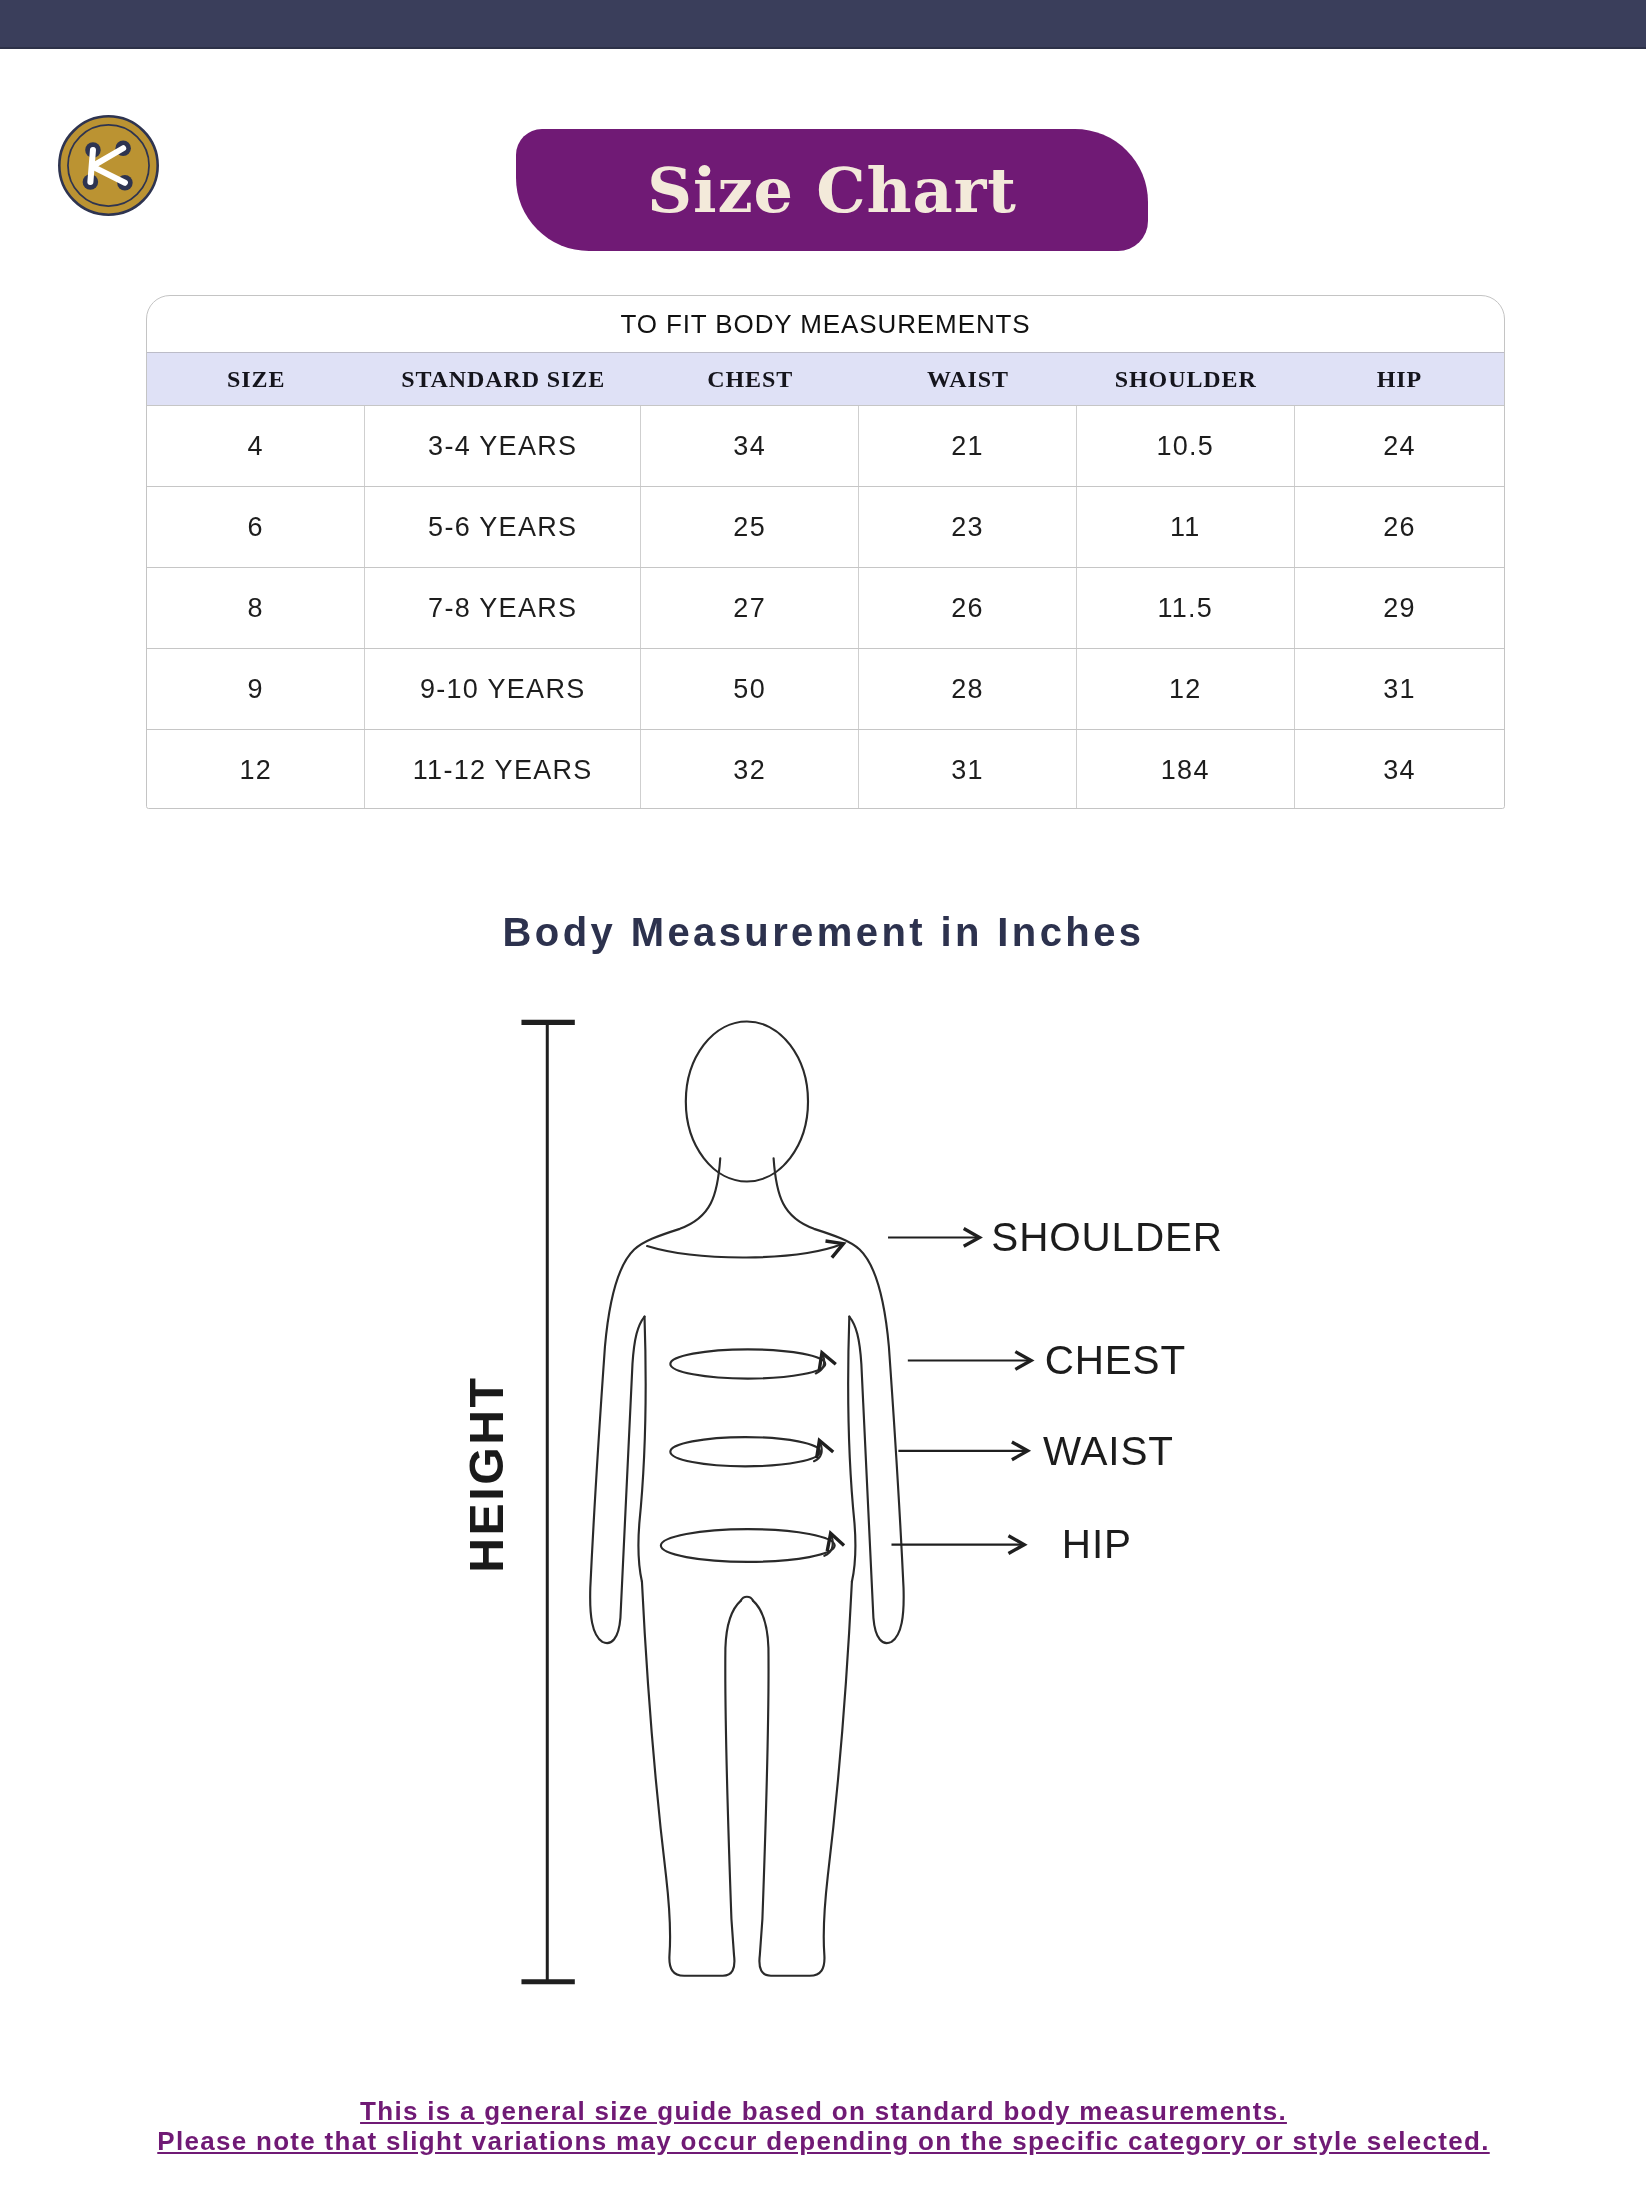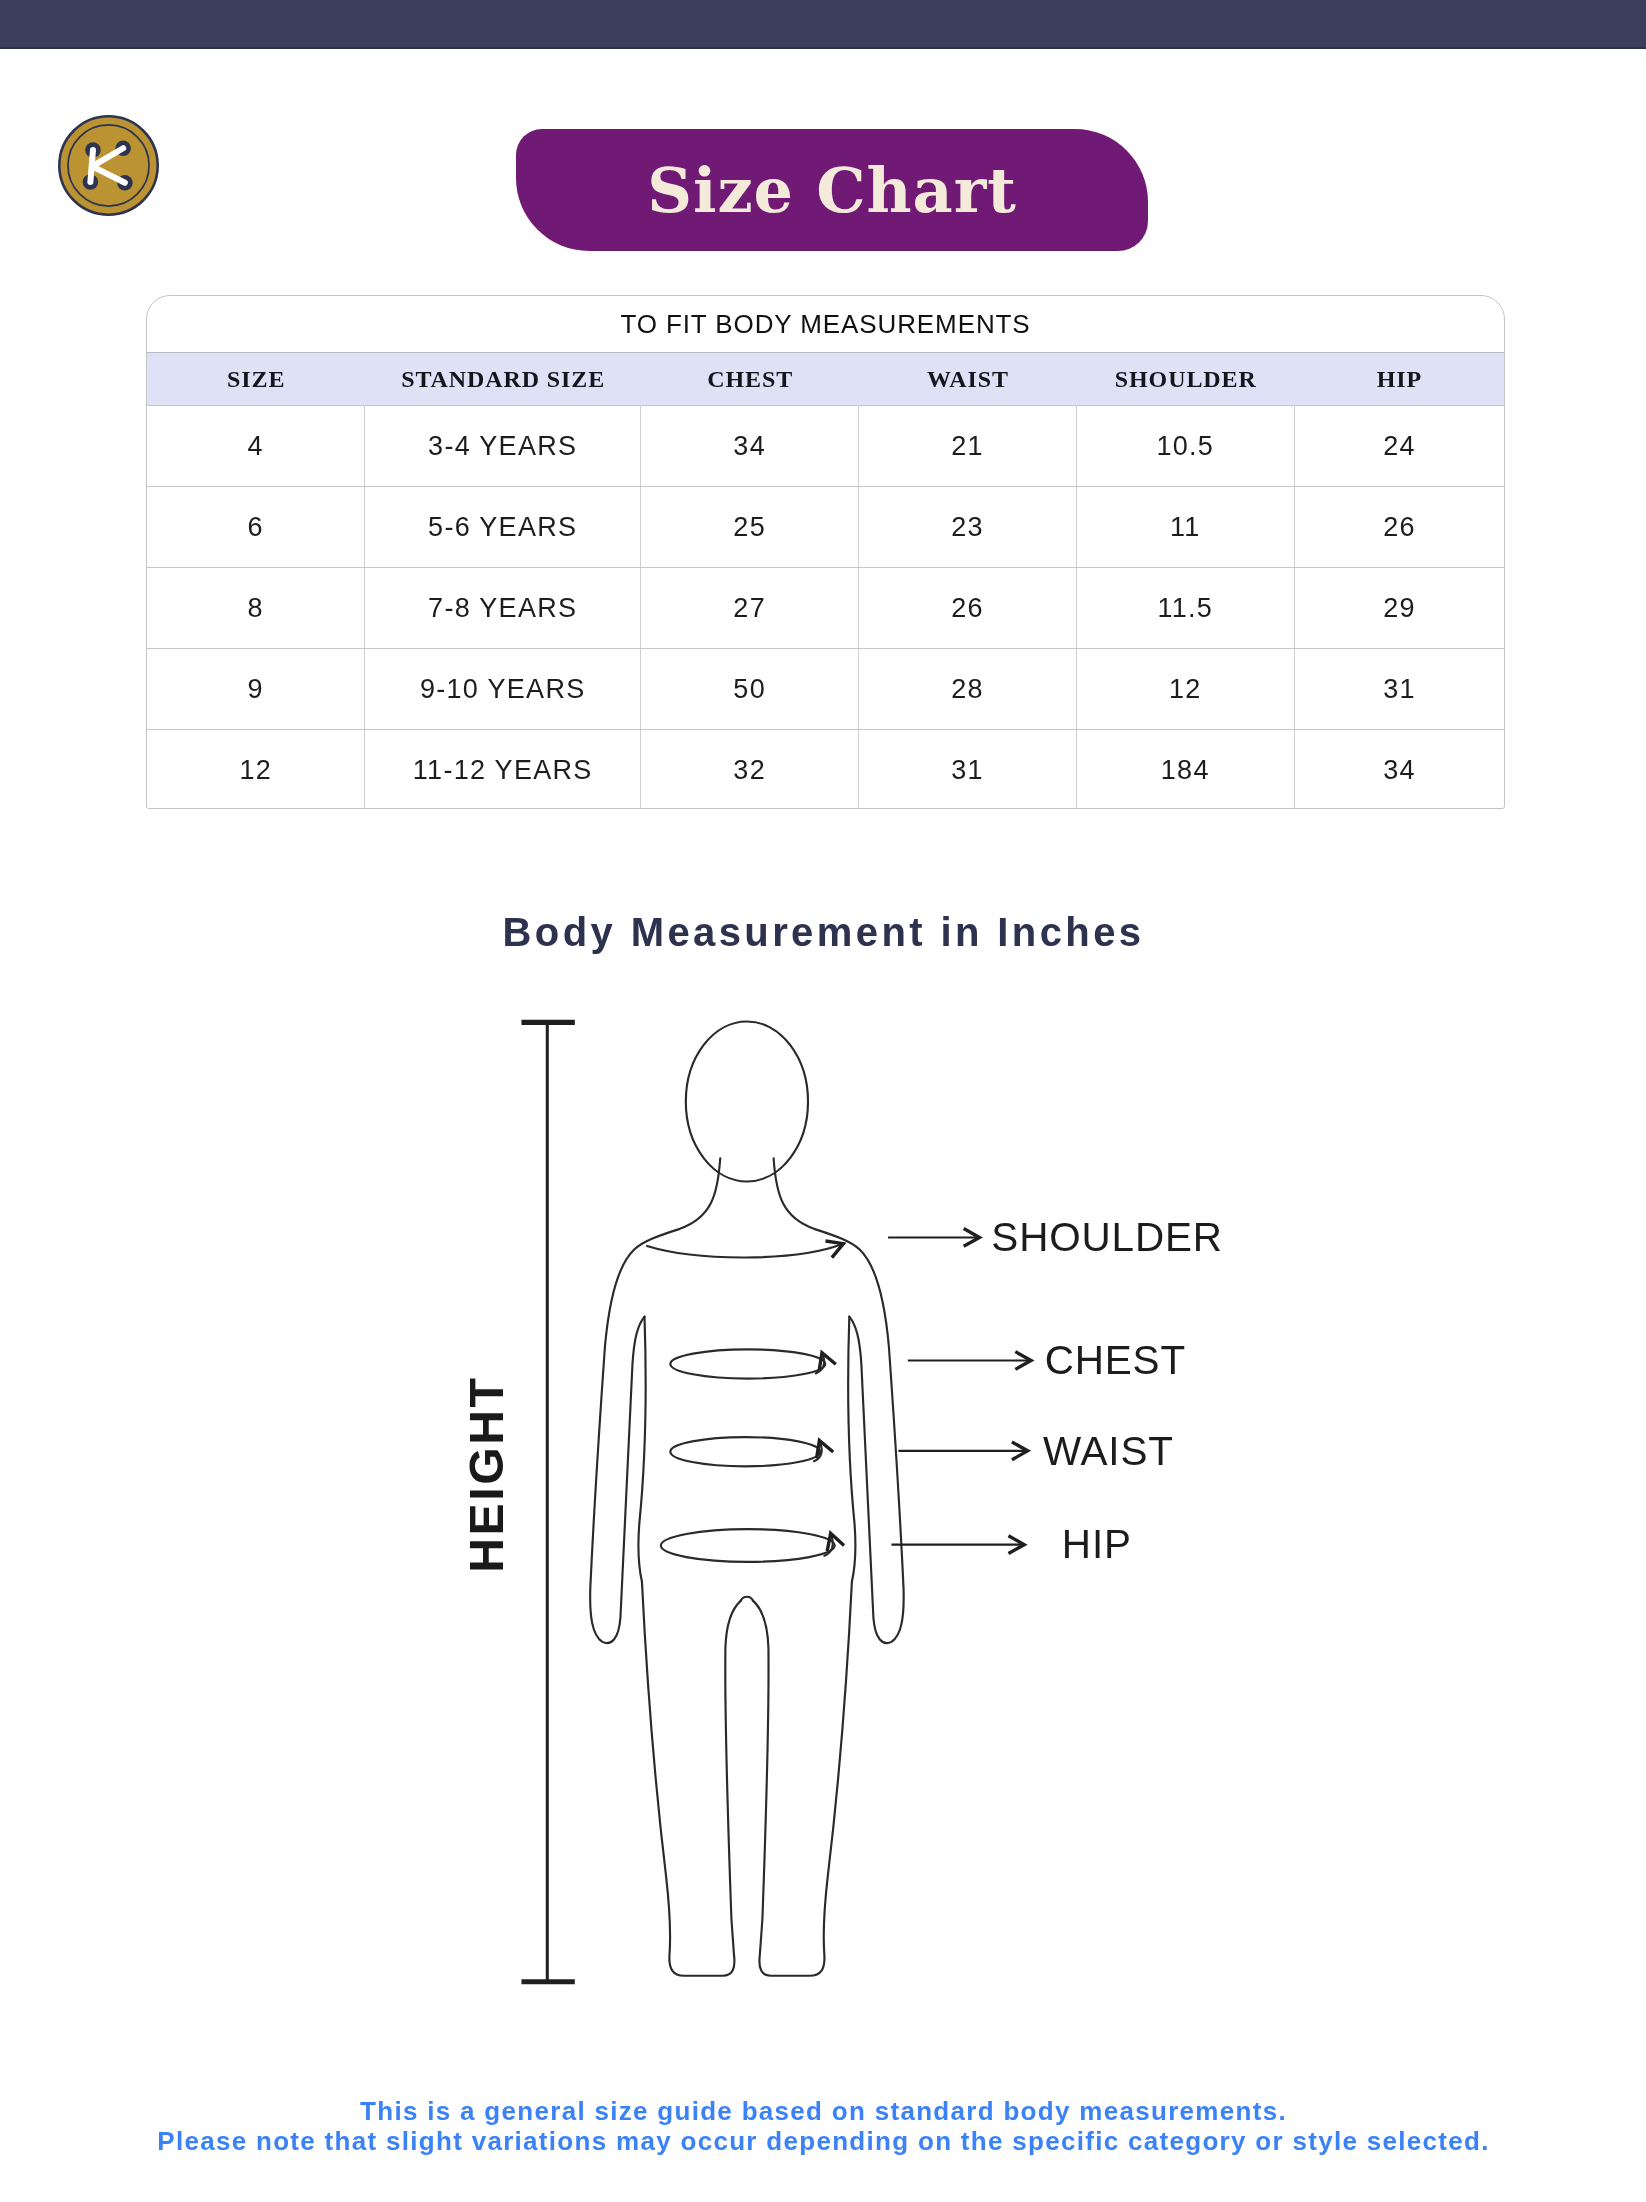--- a/index.html
+++ b/index.html
@@ -71,22 +71,23 @@
     fill:#1C1C1C; letter-spacing:1px;
   }
   .diagram-svg text.height-label {
     font-family:"Liberation Sans", sans-serif; font-size:56px; font-weight:700;
     fill:#1A1A1A; letter-spacing:3px;
   }
 
   
   .footer-note {
     position:absolute; left:0; top:2096px; width:1647px; text-align:center;
-    font-weight:700; font-size:26px; letter-spacing:1.3px; color:#3b82f6;
+    font-weight:700; font-size:26px; letter-spacing:1.3px; color:#701a75;
     line-height:30px;
+    text-decoration:underline;
   }
 </style>
 </head>
 <body>
 
 <div class="topbar"></div>
 
 <svg class="logo" viewBox="0 0 124 124">
   <circle cx="62" cy="62" r="57" fill="#BB9332" stroke="#2E3450" stroke-width="3"></circle>
   <circle cx="62" cy="62" r="47" fill="none" stroke="#2E3450" stroke-width="2"></circle>

